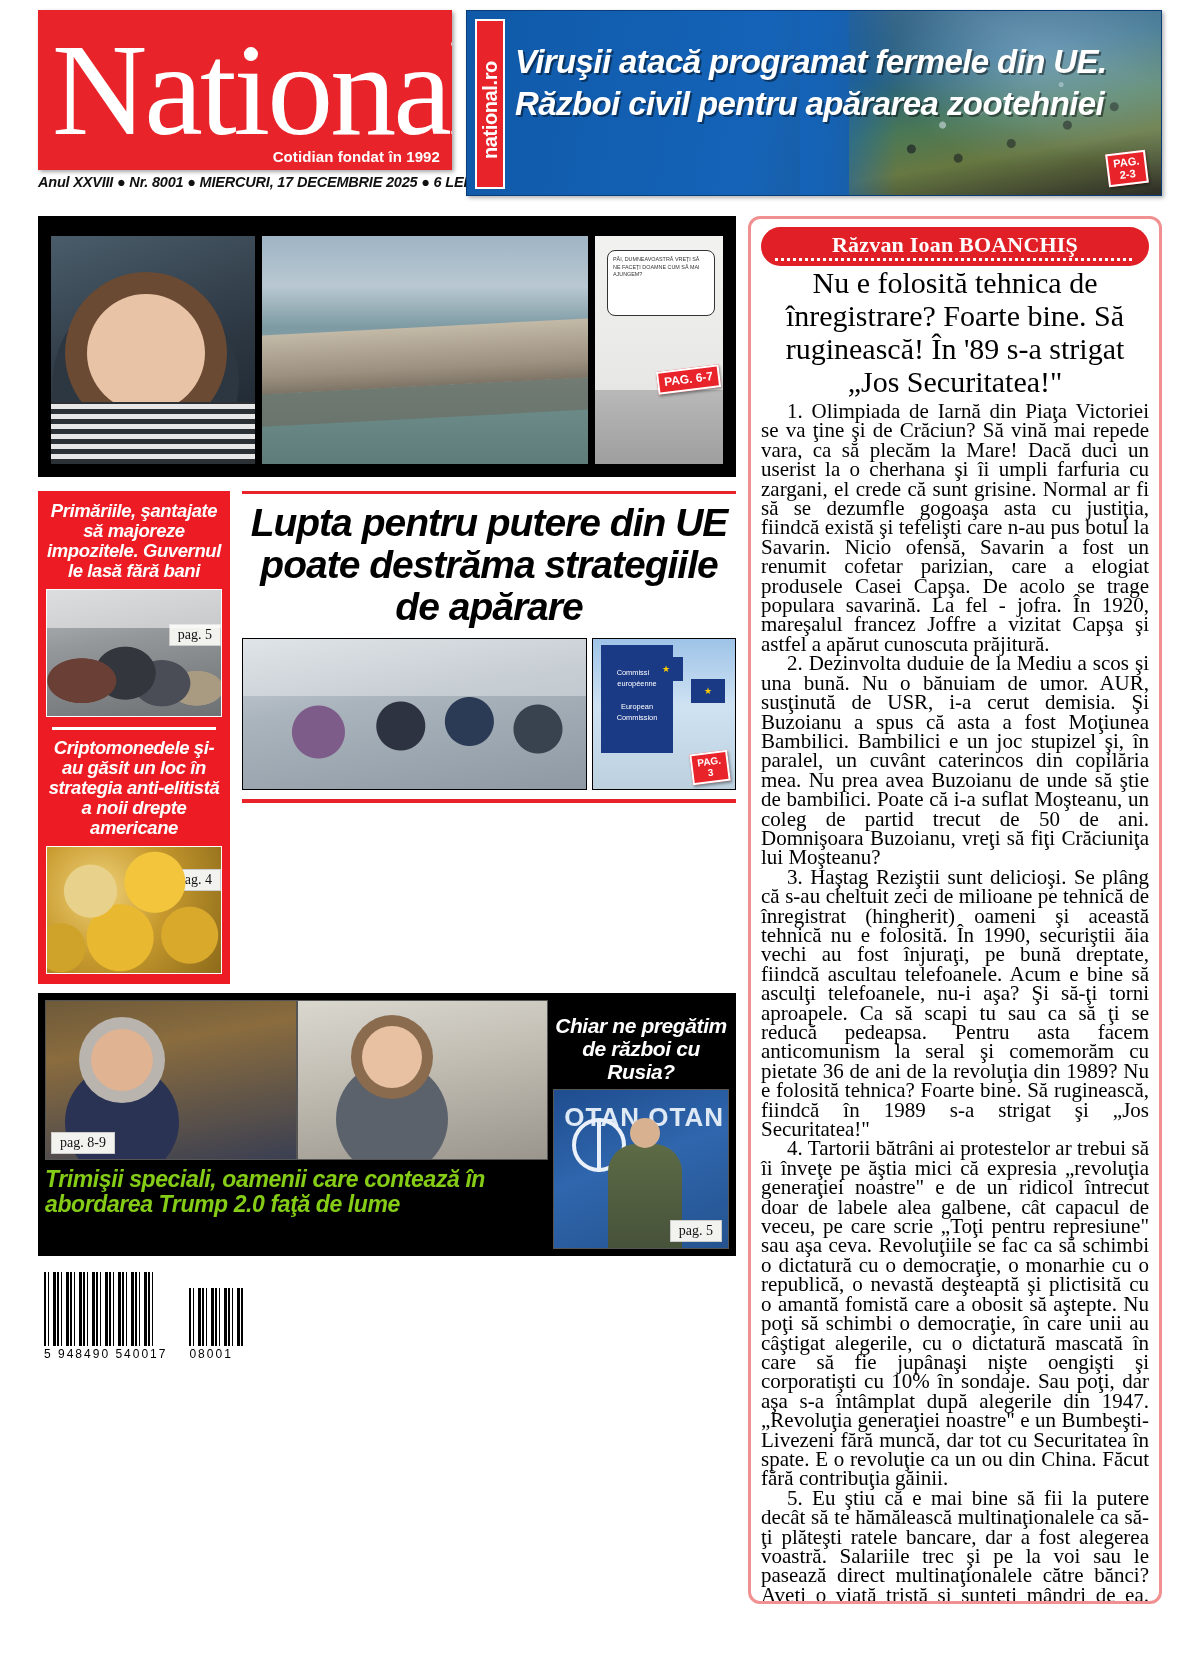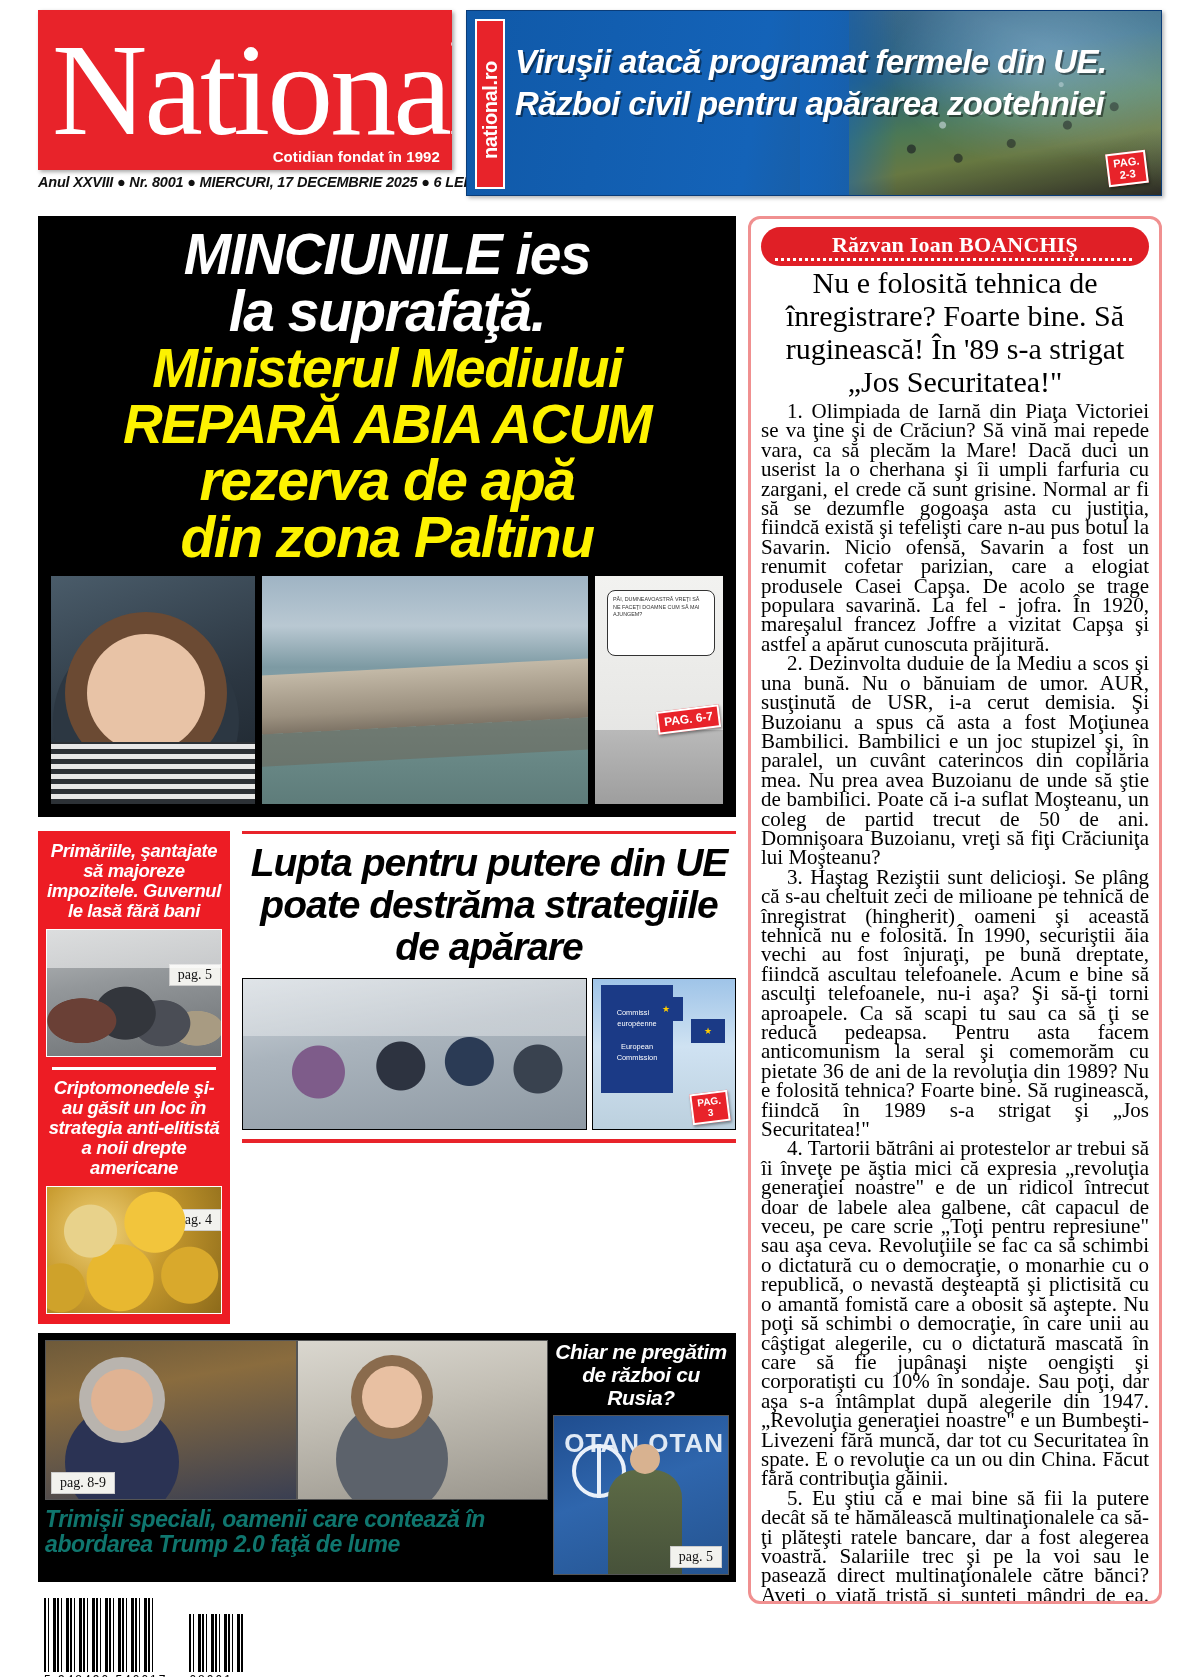--- a/index.html
+++ b/index.html
@@ -238,27 +238,27 @@
     border-radius:50%; background:#e0b393;
     box-shadow: 0 0 0 12px #b9b4ae, 0 62px 0 26px #2b3354;
   }
   .ph7::after{
     content:""; position:absolute; left:26%; top:16%; width:60px; height:62px;
     border-radius:50%; background:#e8c0a2;
     box-shadow: 0 0 0 11px #8a6b4d, 0 62px 0 26px #5c626b;
   }
   .b3-left .pagtag { left: 6px; right: auto; bottom: 6px; }
   .b3-left h3 {
-    color: #0f766e; font-size: 23px; line-height: 25px; font-weight: bold;
+    color: #84cc16; font-size: 23px; line-height: 25px; font-weight: bold;
     font-style: italic; margin-top: 7px; letter-spacing: -.4px;
   }
   .b3-right { width: 176px; }
   .b3-right h3 {
     color: #fff; font-size: 21px; line-height: 23px; font-weight: bold;
-    font-style: italic; text-align: center; letter-spacing: -.4px;
+    font-style: italic; text-align: center; letter-spacing: -.4px; margin-top: 14px;
   }
   .ph8 { height: 160px; margin-top: 6px; position: relative; overflow: hidden;
          background: linear-gradient(160deg,#1f4d8f 0%,#2f66ad 45%,#24538f 100%); border:1px solid #555; }
   .ph8 .nato-txt { position: absolute; right: 4px; top: 12px; color: #dfe9f5; font-size: 26px; font-weight: bold; line-height: 30px; letter-spacing: 1px; }
   .ph8 .star { position: absolute; left: 18px; top: 28px; width: 54px; height: 54px; border-radius: 50%; border: 4px solid #eaf1fa; }
   .ph8 .star::after{ content:""; position:absolute; left:21px; top:-4px; width:4px; height:54px; background:#eaf1fa; }
   .ph8 .soldier { position: absolute; left: 54px; bottom: 0; width: 74px; height: 104px;
     background: linear-gradient(180deg,#5d6b46,#47523a); border-radius: 28px 28px 0 0; }
   .ph8 .soldier::before{ content:""; position:absolute; left:22px; top:-26px; width:30px; height:30px; border-radius:50%; background:#d8b290; }
   .ph8 .pagtag { right: 6px; bottom: 6px; }
@@ -322,28 +322,20 @@
       <div class="pagbadge" style="white-space:pre-line">PAG.
 2-3</div>
     </div>
   </div>
 
   <div class="body-grid">
 
     <div class="left-col">
 
       <div class="lead">
-        <h1>
-          <div class="l-white">MINCIUNILE ies</div>
-          <div class="l-white">la suprafaţă.</div>
-          <div class="l-yellow big">Ministerul Mediului</div>
-          <div class="l-yellow big">REPARĂ ABIA ACUM</div>
-          <div class="l-yellow">rezerva de apă</div>
-          <div class="l-yellow">din zona Paltinu</div>
-        </h1>
         <div class="pagbadge">PAG. 6-7</div>
 
         <div class="photo-row">
           <div class="ph ph1"></div>
           <div class="ph ph2"></div>
           <div class="ph ph3">
             <div class="toon-txt">PĂI, DUMNEAVOASTRĂ VREŢI SĂ NE FACEŢI DOAMNE CUM SĂ MAI AJUNGEM?</div>
             <div class="toon-fig a"></div>
             <div class="toon-fig b"></div>
           </div>

